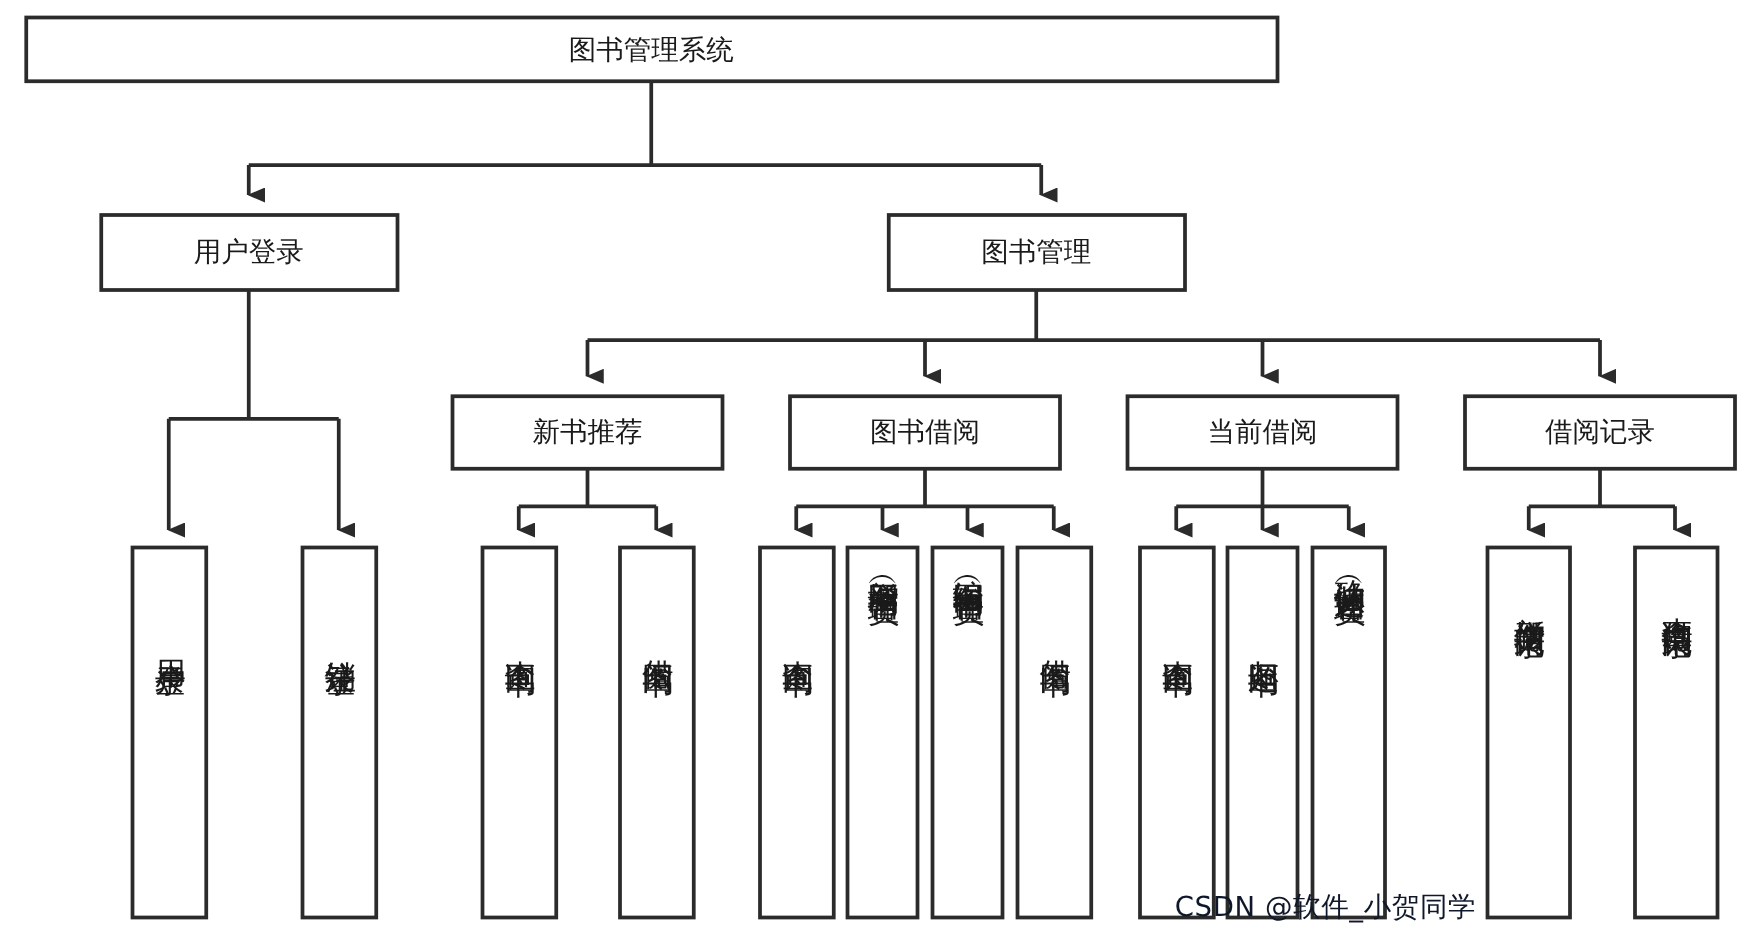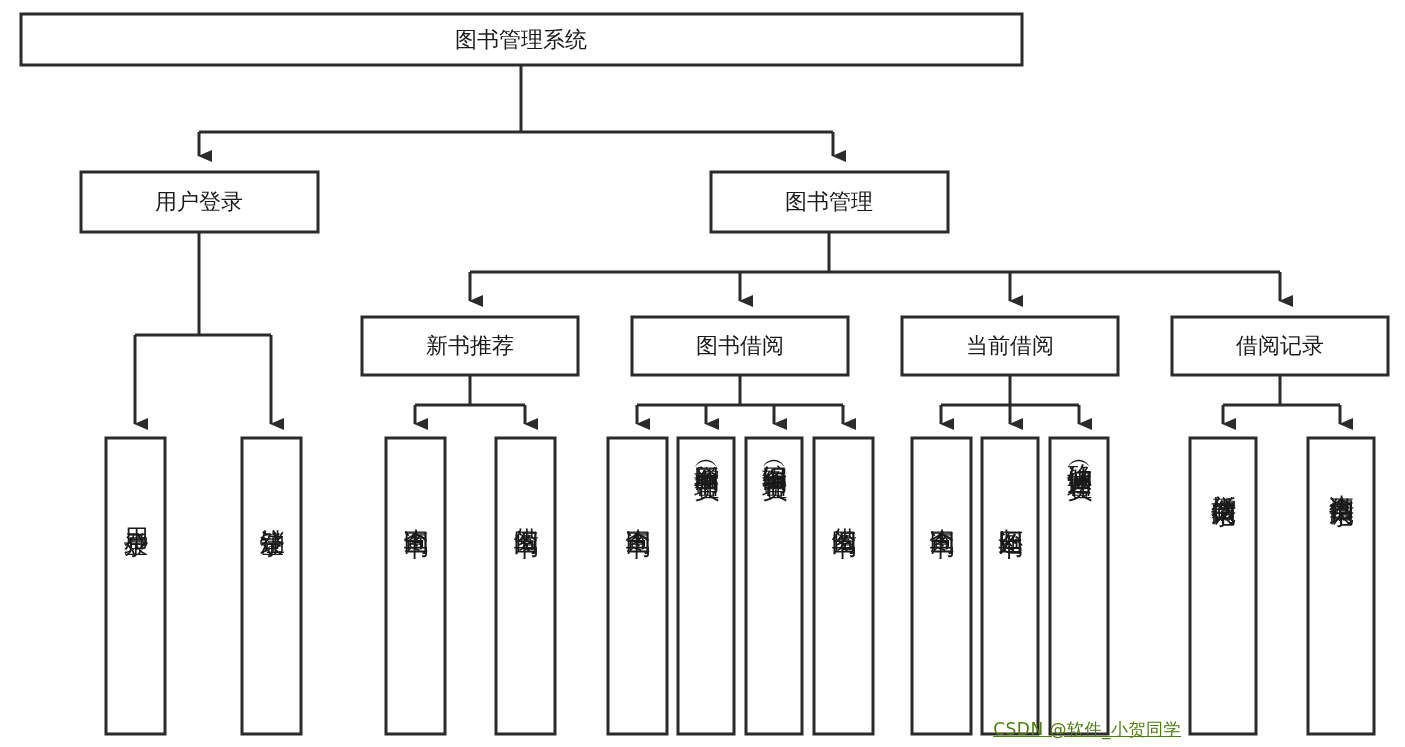--- a/index.html
+++ b/index.html
@@ -63,25 +63,24 @@
     line-height: 1.06;
     letter-spacing: 2px;
     color: #1a1a1a;
     white-space: nowrap;
   }
   #watermark {
     position: absolute;
     right: 10px;
     bottom: 6px;
     font-family: "DejaVu Sans", "Liberation Sans", sans-serif;
-    font-size: 17px;
-    color: #4d7c0f;
+    font-size: 22px;
+    color: #0f172a;
     letter-spacing: 0.5px;
     white-space: nowrap;
-    text-decoration: underline;
   }
 </style>
 </head>
 <body>
 
 <div id="diagram-root">
 
   <svg id="tree-svg" viewBox="0 0 1405 747" xmlns="http://www.w3.org/2000/svg">
 
     <defs>

